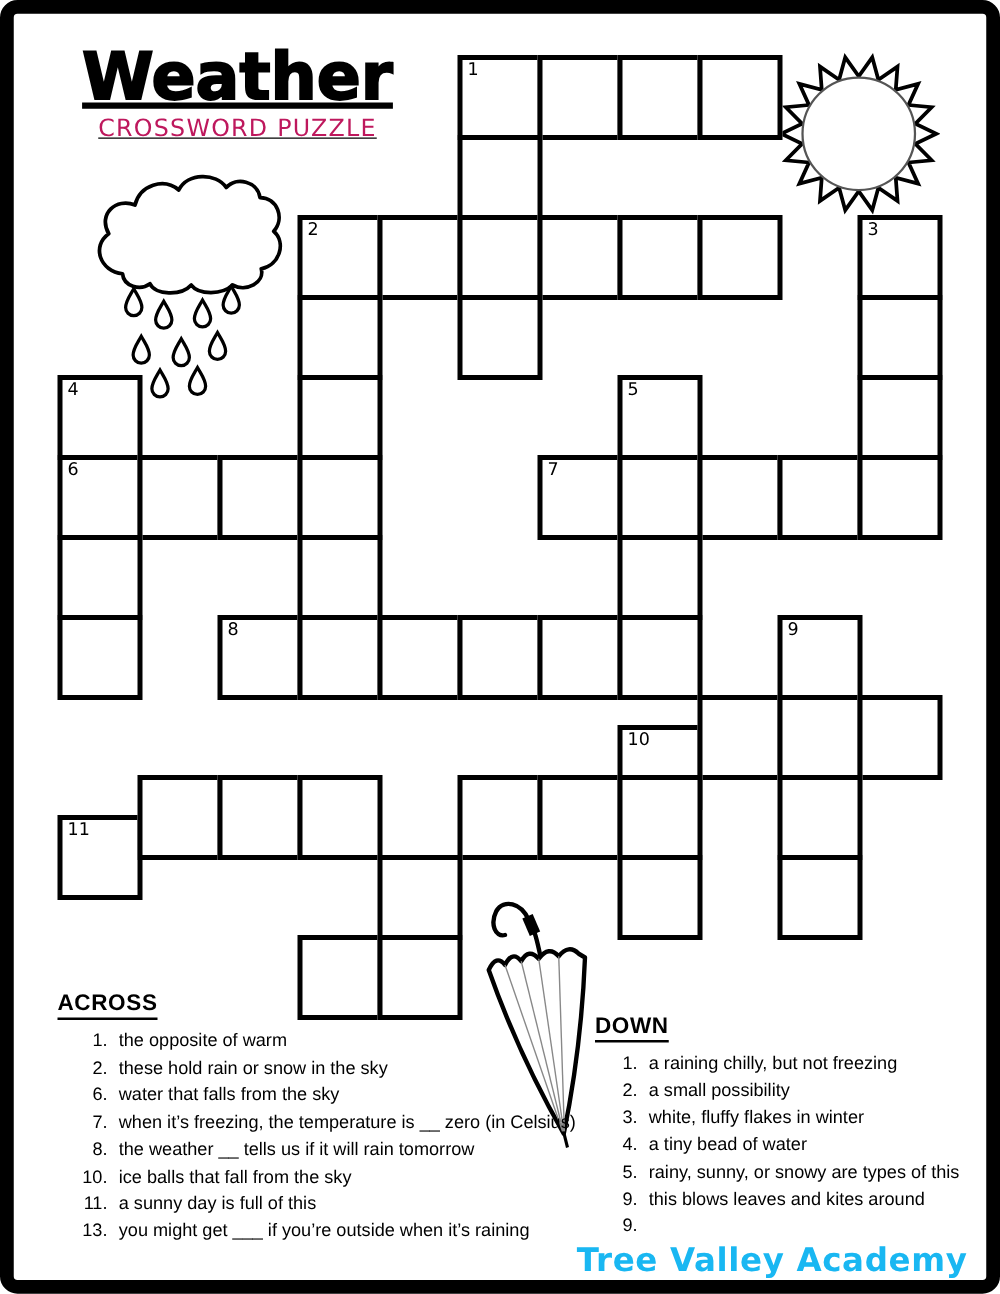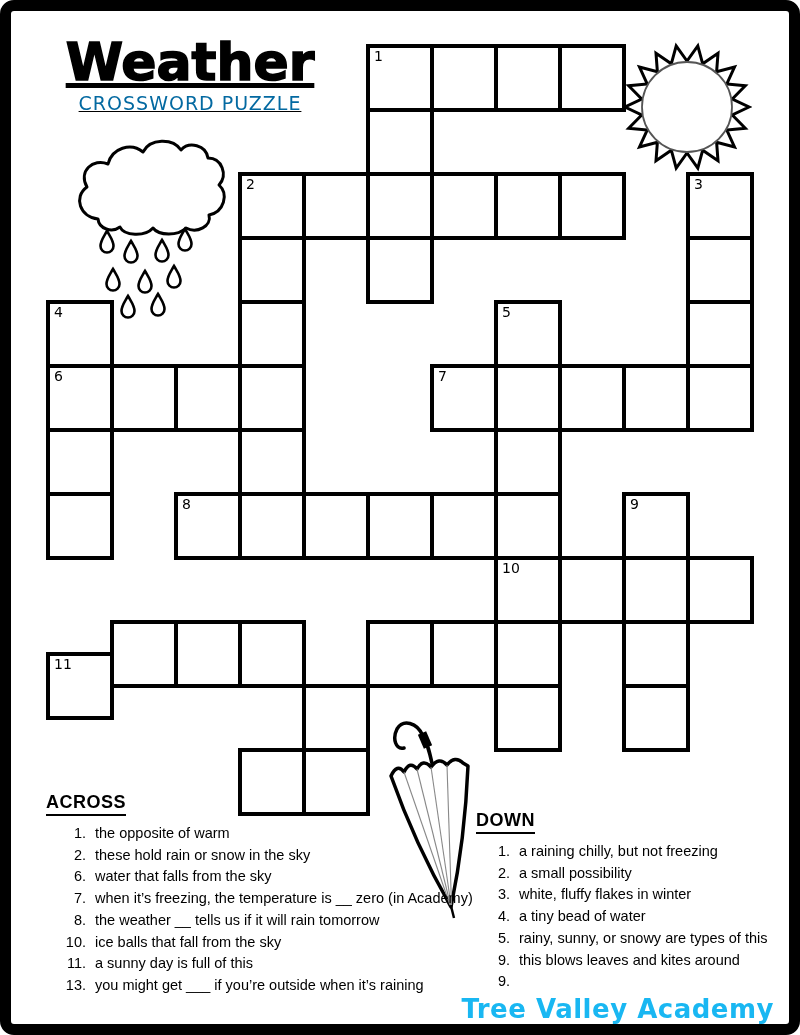--- a/index.html
+++ b/index.html
@@ -4,21 +4,21 @@
 <style>
   html,body{margin:0;padding:0;background:#fff;}
   body{width:800px;height:1035px;position:relative;font-family:"Liberation Sans",sans-serif;overflow:hidden;}
   .sheet{position:absolute;inset:0;background:#fff;}
   .frame{position:absolute;inset:0;border:11px solid #000;border-radius:14px;pointer-events:none;z-index:5;}
 
   
   .titlebox{position:absolute;left:58px;top:34px;width:264px;text-align:center;z-index:2;text-decoration:underline;}
   .title{font-family:"DejaVu Sans",sans-serif;font-weight:bold;font-size:52px;line-height:56px;color:#000;
          letter-spacing:0px;-webkit-text-stroke:1.6px #000;margin:0;}
-  .subtitle{font-family:"DejaVu Sans",sans-serif;font-size:19px;letter-spacing:1px;color:#0369a1;margin-top:2px;font-weight:500;}
+  .subtitle{font-family:"DejaVu Sans",sans-serif;font-size:19px;letter-spacing:1px;color:#be185d;margin-top:2px;font-weight:500;}
 
   
   #grid{position:absolute;left:46px;top:44px;width:712px;height:776px;z-index:1;}
   .cell{position:absolute;width:68px;height:68px;border:4px solid #000;background:#fff;box-sizing:border-box;}
   .cellnum{position:absolute;left:4px;top:0px;font-size:14px;line-height:17px;color:#000;
            font-family:"DejaVu Sans",sans-serif;}
 
   
   svg.deco{position:absolute;z-index:1;}
   #cloud{left:68px;top:133px;}
@@ -145,21 +145,21 @@
         <span class="cellnum">8</span>
       </div>
       <div class="cell" style="left: 192px; top: 448px;"></div>
       <div class="cell" style="left: 256px; top: 448px;"></div>
       <div class="cell" style="left: 320px; top: 448px;"></div>
       <div class="cell" style="left: 384px; top: 448px;"></div>
       <div class="cell" style="left: 448px; top: 448px;"></div>
       <div class="cell" style="left: 576px; top: 448px;">
         <span class="cellnum">9</span>
       </div>
-      <div class="cell" style="left: 448px; top: 512px;">
+      <div class="cell" style="left: 448px; top: 536px;">
         <span class="cellnum">10</span>
       </div>
       <div class="cell" style="left: 512px; top: 512px;"></div>
       <div class="cell" style="left: 576px; top: 512px;"></div>
       <div class="cell" style="left: 640px; top: 512px;"></div>
       <div class="cell" style="left: 0px; top: 608px;">
         <span class="cellnum">11</span>
       </div>
       <div class="cell" style="left: 64px; top: 576px;"></div>
       <div class="cell" style="left: 128px; top: 576px;"></div>
@@ -185,21 +185,21 @@
         <li>
           <span class="cnum">2.</span>
           <span class="ctext">these hold rain or snow in the sky</span>
         </li>
         <li>
           <span class="cnum">6.</span>
           <span class="ctext">water that falls from the sky</span>
         </li>
         <li>
           <span class="cnum">7.</span>
-          <span class="ctext">when it’s freezing, the temperature is __ zero (in Academy)</span>
+          <span class="ctext">when it’s freezing, the temperature is __ zero (in Celsius)</span>
         </li>
         <li>
           <span class="cnum">8.</span>
           <span class="ctext">the weather __ tells us if it will rain tomorrow</span>
         </li>
         <li>
           <span class="cnum">10.</span>
           <span class="ctext">ice balls that fall from the sky</span>
         </li>
         <li>

